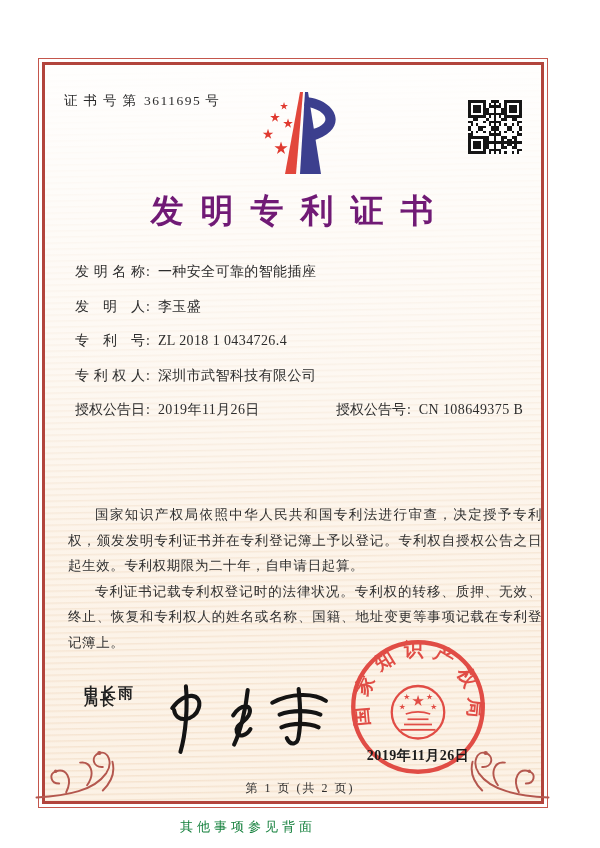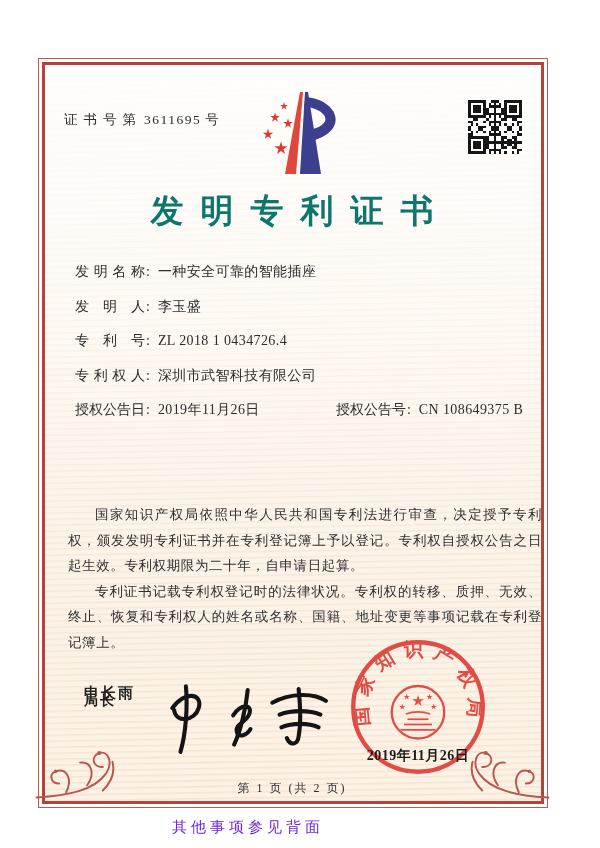--- a/index.html
+++ b/index.html
@@ -13,29 +13,29 @@
     left:38px;top:58px;width:508px;height:748px;
     border:1.5px solid #c4564c;
   }
   #border-inner{
     position:absolute;inset:3px;border:3px solid #b2443c;
     background:
       linear-gradient(180deg, rgba(255,255,255,.94), rgba(255,255,255,.6) 35%, rgba(255,255,255,.22) 65%, rgba(255,255,255,.05) 100%),
       repeating-linear-gradient(179deg, #fcf1e4 0px, #fcf1e4 3px, #f5e2cd 4px, #fcf1e4 6px);
   }
   
-  .cert-no{left:64px;top:111px;font-size:13.5px;color:#2b2b2b;white-space:nowrap;}
+  .cert-no{left:64px;top:92px;font-size:13.5px;color:#2b2b2b;white-space:nowrap;}
   .cert-no .cjk{letter-spacing:6px;}
   .cert-no .num{letter-spacing:1.5px;margin-left:2px;margin-right:4px;}
   .logo{left:248px;top:88px;width:100px;height:90px;}
   .qr{left:468px;top:100px;width:54px;height:54px;display:grid;
       grid-template-columns:repeat(21,1fr);grid-template-rows:repeat(21,1fr);background:#fff;}
   .qr .q{background:#161616;}
   .title{left:38px;top:189px;width:508px;text-align:center;
-         font-size:33px;font-weight:600;letter-spacing:17px;text-indent:17px;color:#0f766e;}
+         font-size:33px;font-weight:600;letter-spacing:17px;text-indent:17px;color:#701a75;}
   
   .fields{left:75px;top:261px;width:430px;font-size:14px;}
   .row{margin-bottom:13.5px;line-height:21px;white-space:nowrap;}
   .lbl{display:inline-block;width:70px;text-align:justify;text-align-last:justify;vertical-align:top;}
   .colon{display:inline-block;margin:0 8px 0 1px;vertical-align:top;}
   .val{display:inline-block;vertical-align:top;letter-spacing:.4px;white-space:normal;font-family:Liberation Serif, serif;}
   .val-wrap{width:300px;}
   .val-date{width:178px;}
   
   .body-text{left:68px;top:502px;width:474px;font-size:13.5px;line-height:25.5px;
@@ -49,24 +49,24 @@
   .sig-hand{left:145px;top:676px;width:200px;height:88px;}
   
   .seal{left:348px;top:637px;width:140px;height:140px;opacity:.93;}
   .seal-date{left:350px;top:747px;width:136px;text-align:center;font-size:14px;
              font-weight:700;color:#1b1b1b;letter-spacing:.5px;}
   
   .orn{width:96px;height:96px;}
   .orn-left{left:33px;top:712px;transform:scaleX(-1);}
   .orn-right{left:456px;top:712px;}
   
-  .page-info{left:38px;top:780px;width:508px;text-align:center;font-size:12px;
+  .page-info{left:46px;top:780px;width:508px;text-align:center;font-size:12px;
              letter-spacing:2px;color:#2e2e2e;}
-  .back-note{left:0;top:818px;width:496px;text-align:center;font-size:15px;
-             letter-spacing:4px;color:#6d28d9;}
+  .back-note{left:0;top:818px;width:496px;text-align:center;font-size:13px;
+             letter-spacing:4px;color:#15803d;}
   .z1{z-index:1;} .z2{z-index:2;} .z3{z-index:3;}
 </style>
 </head>
 <body>
 
 <div class="abs" id="border-outer">
   <div id="border-inner"></div>
 </div>
 
 <div class="abs cert-no z1">

